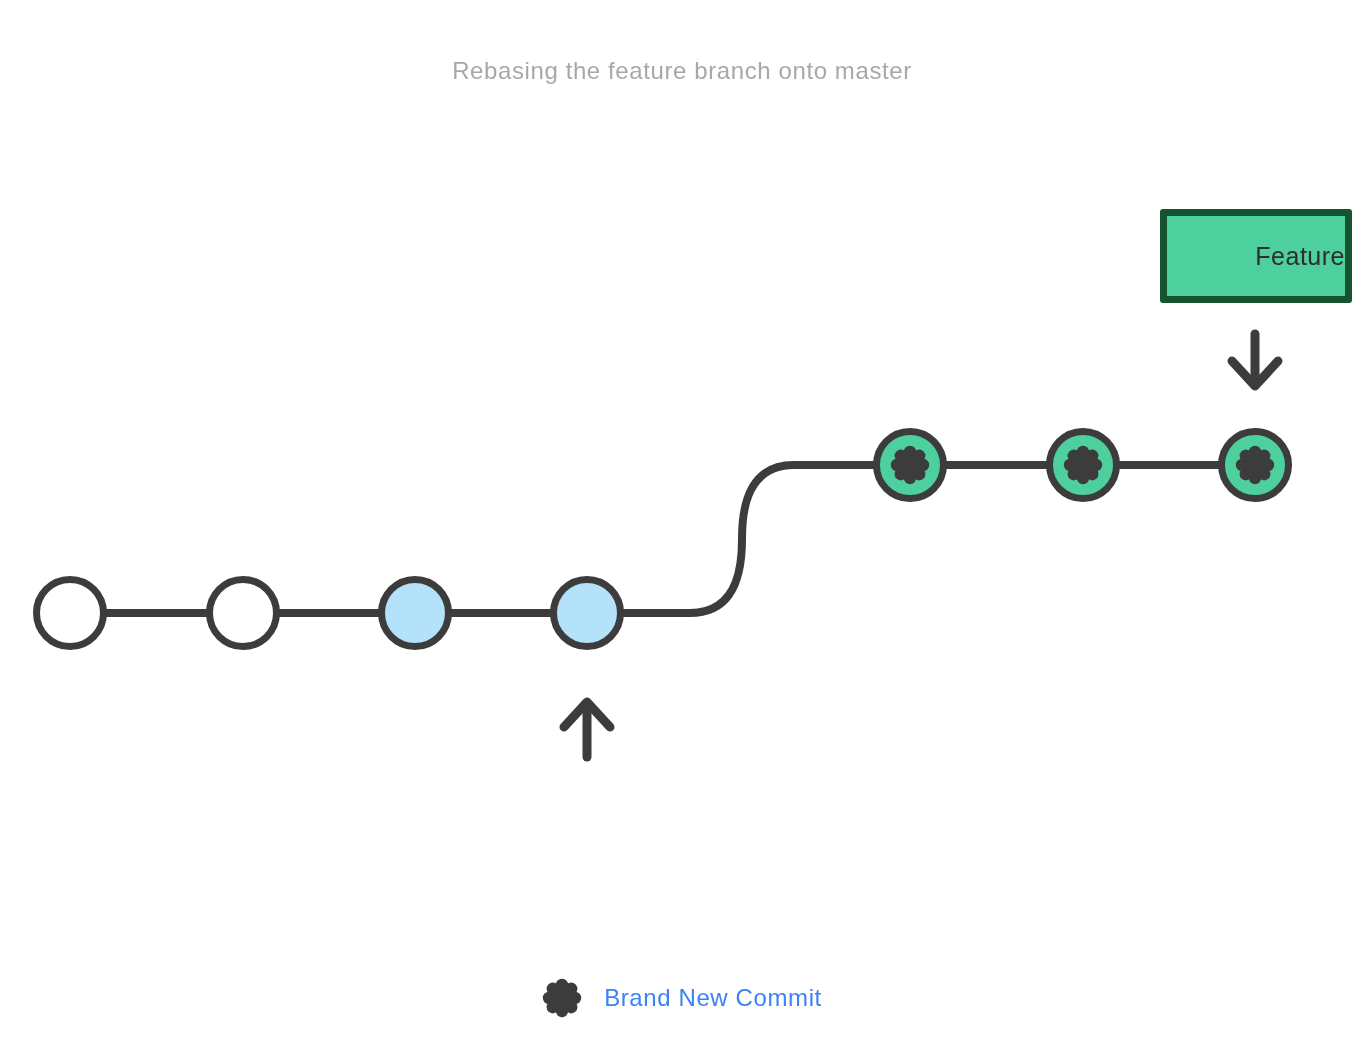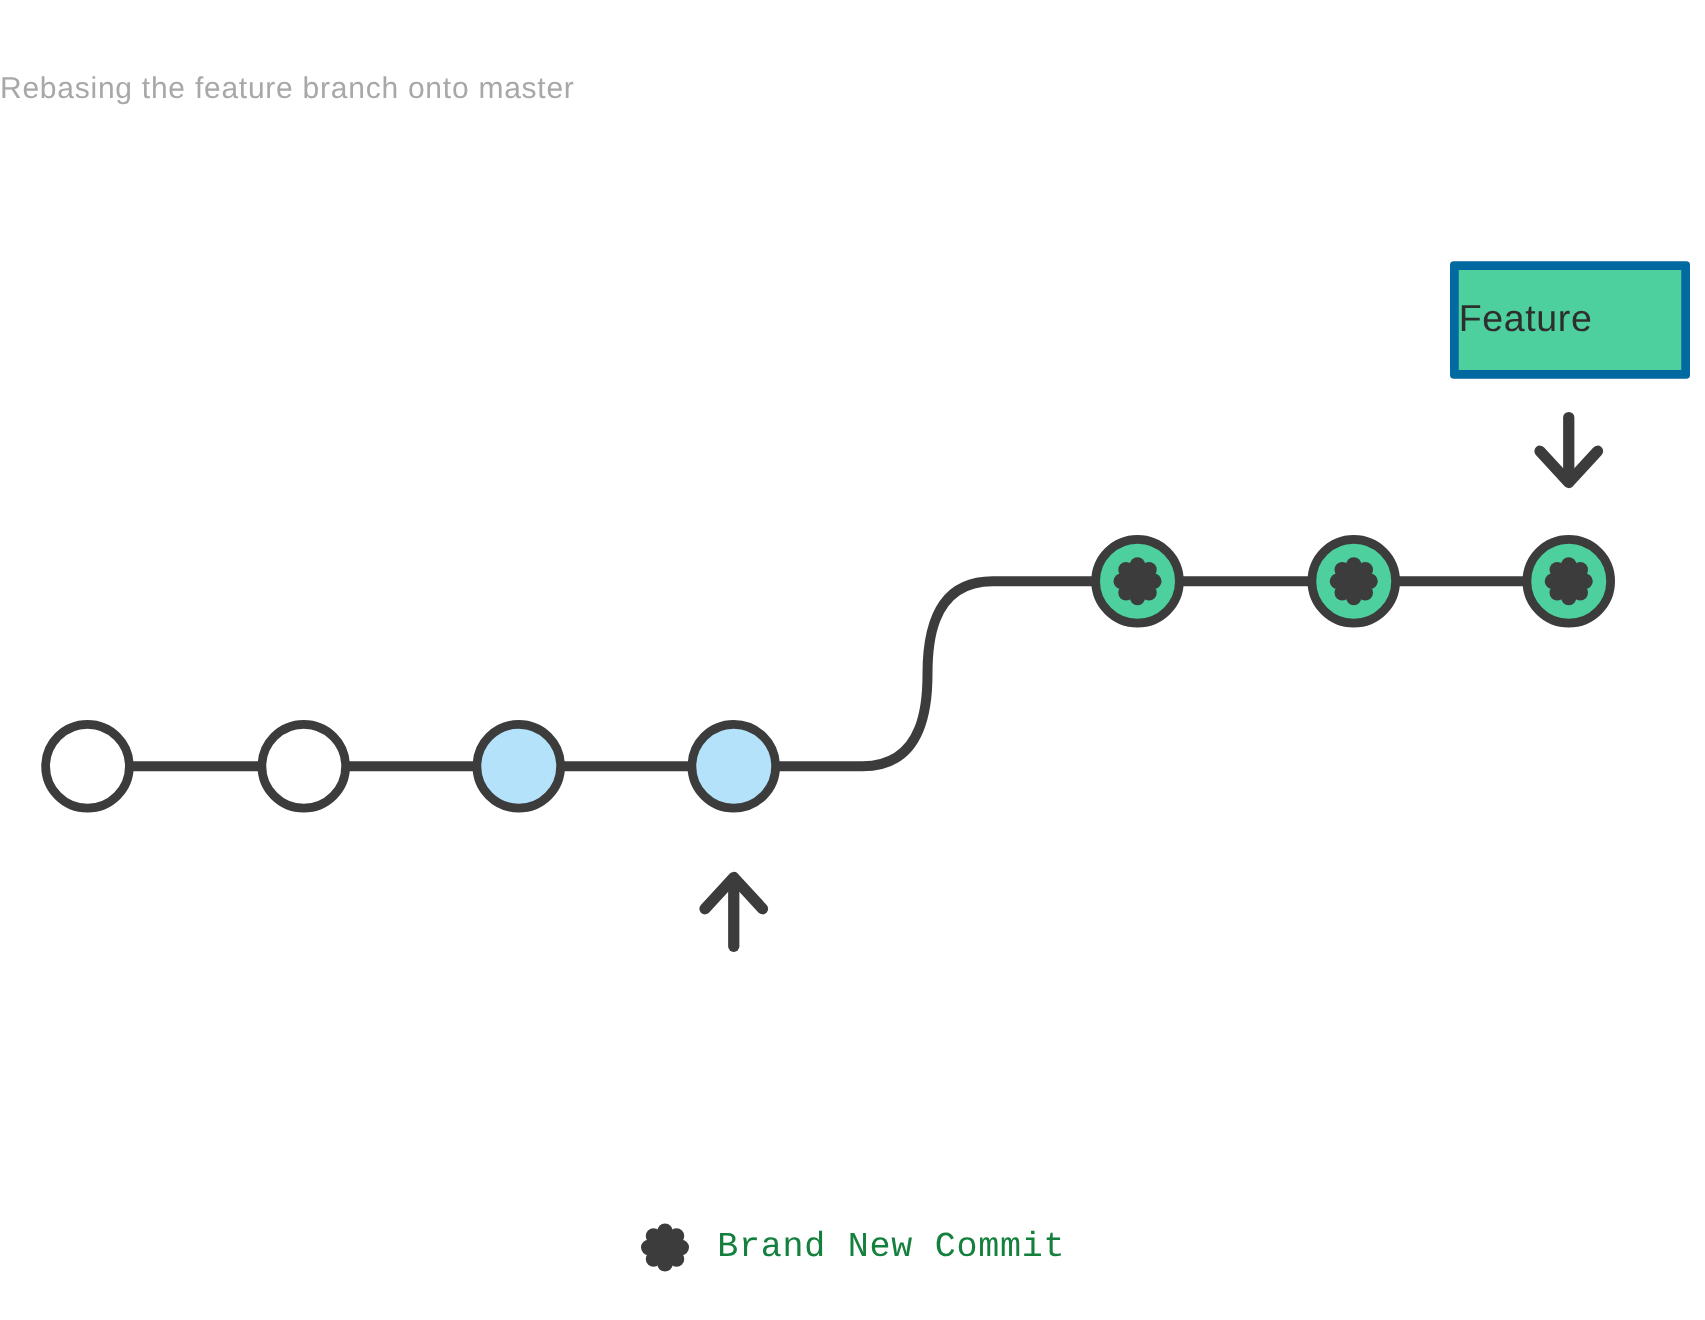--- a/index.html
+++ b/index.html
@@ -24,36 +24,36 @@
     left: 0;
     top: 0;
     width: 1364px;
     height: 1056px;
   }
   .diagram-title {
     position: absolute;
     left: 0;
     top: 57px;
     width: 1364px;
-    text-align: left;
+    text-align: center;
     font-size: 24px;
     letter-spacing: 0.6px;
     color: #a8a8a8;
     font-family: "Liberation Sans", sans-serif;
     white-space: nowrap;
   }
   .branch-label {
     position: absolute;
     box-sizing: border-box;
-    border: 7px solid #0369a1;
+    border: 7px solid #14532d;
     border-radius: 3px;
     display: flex;
     align-items: center;
-    justify-content: flex-start;
-    font-size: 30px;
+    justify-content: flex-end;
+    font-size: 25px;
     letter-spacing: 0.5px;
     color: #2e2e2e;
     font-family: "Liberation Sans", sans-serif;
   }
   #label-feature {
     left: 1160px;
     top: 209px;
     width: 192px;
     height: 94px;
     background: #4ECF9E;
@@ -69,24 +69,24 @@
     position: absolute;
     left: 0;
     top: 978px;
     width: 1364px;
     display: flex;
     align-items: center;
     justify-content: center;
     gap: 22px;
   }
   .legend-label {
-    font-size: 28px;
+    font-size: 24px;
     letter-spacing: 0.6px;
-    color: #15803d;
-    font-family: Liberation Mono, monospace;
+    color: #3b82f6;
+    font-family: Liberation Sans, sans-serif;
     white-space: nowrap;
   }
   .legend-icon {
     width: 40px;
     height: 40px;
     display: block;
   }
 </style>
 </head>
 <body>

